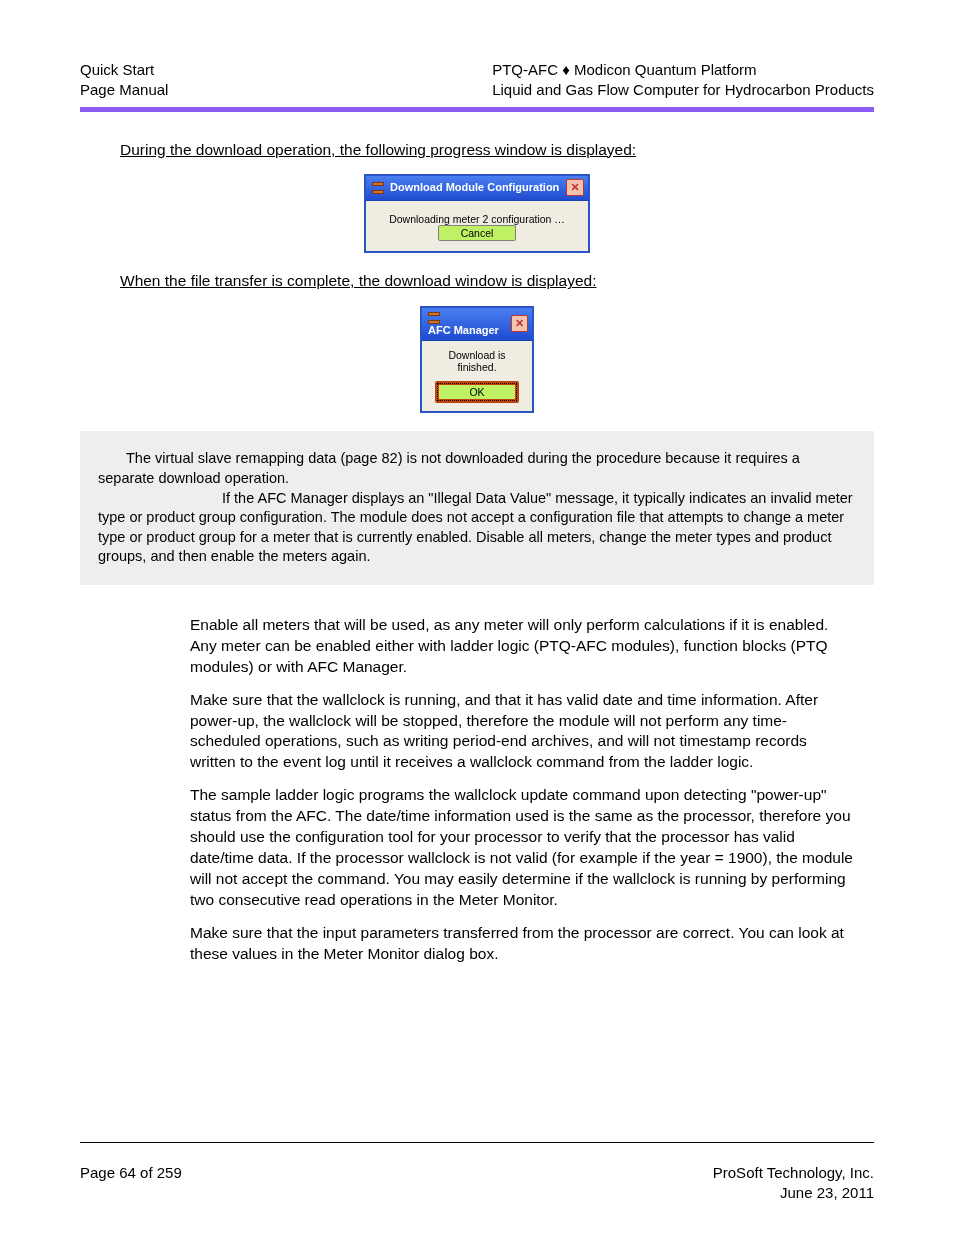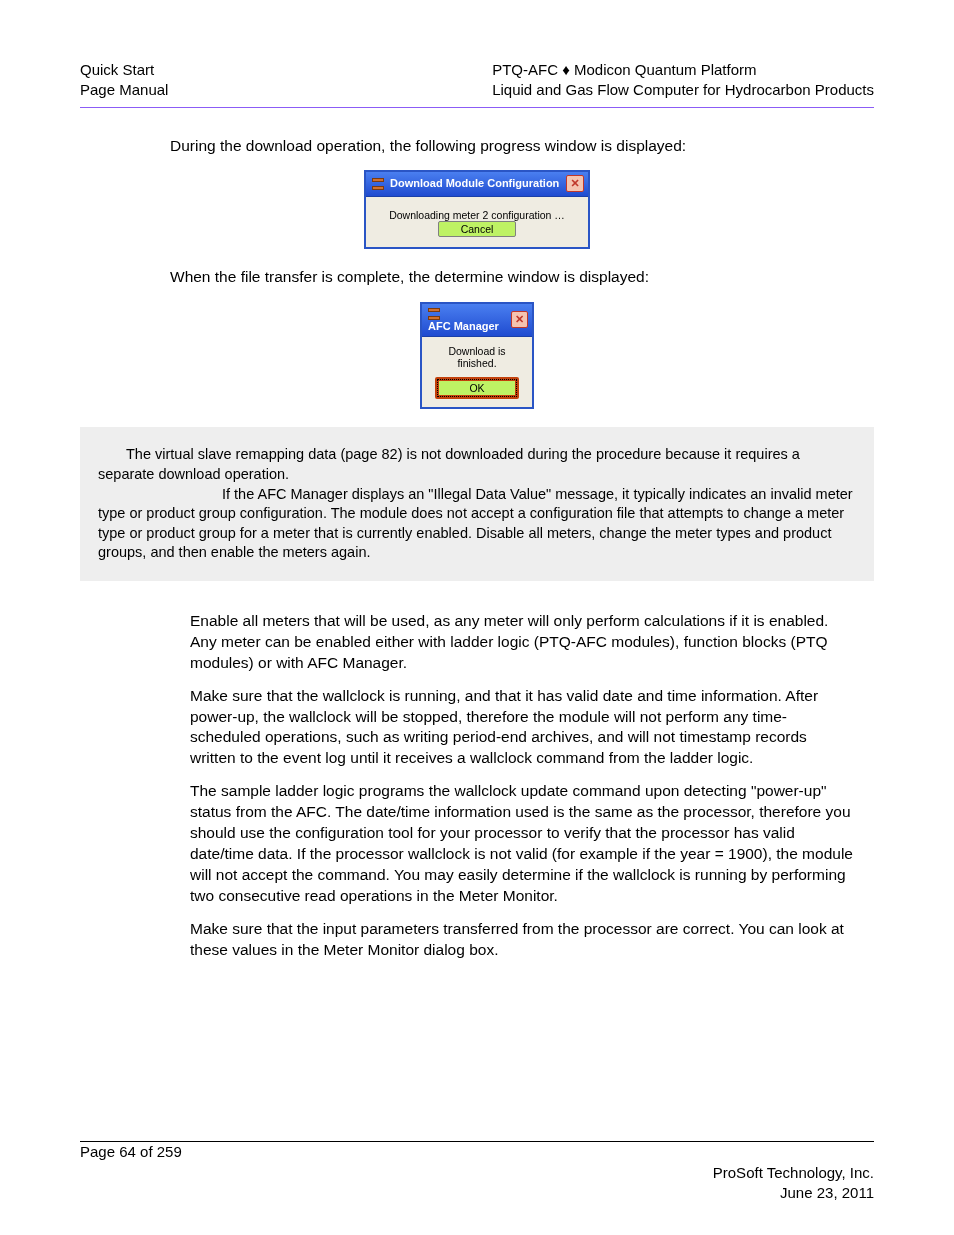--- a/index.html
+++ b/index.html
@@ -14,32 +14,32 @@
     height: 1235px;
     box-sizing: border-box;
     padding: 60px 80px 40px 80px;
     position: relative;
   }
   .header-row {
     display: flex;
     justify-content: space-between;
     font-size: 15px;
     line-height: 1.35;
-    border-bottom: 1px solid #8b5cf6;
+    border-bottom: 5px solid #8b5cf6;
     padding-bottom: 6px;
     margin-bottom: 28px;
   }
   .header-left { text-align: left; }
   .header-right { }
   .body-text {
     font-size: 15.5px;
     line-height: 1.35;
     margin: 0 0 12px 0;
   }
-  .indent { margin-left: 90px; margin-right: 10px; }
+  .indent { margin-left: 40px; margin-right: 10px; text-decoration: underline; }
   .indent2 { margin-left: 110px; margin-right: 20px; }
   .dialog-wrap {
     display: flex;
     justify-content: center;
     margin: 14px 0 18px 0;
   }
   
   .dlg {
     border: 2px solid #2a55c5;
     background: #efece2;
@@ -105,26 +105,25 @@
   }
   .note-box p { margin: 0; }
   .note-box .p1 { text-indent: 28px; }
   .note-box .p2 { text-indent: 124px; }
 
   .footer-row {
     position: absolute;
     left: 80px; right: 80px;
     bottom: 32px;
     border-top: 1px solid #000;
-    padding-top: 0;
+    padding-top: 20px;
     display: flex;
     justify-content: space-between;
     font-size: 15px;
     line-height: 1.35;
-    flex-direction: column;
   }
   .footer-right { text-align: right; }
   .app-icon {
     width: 12px; height: 12px;
     display: inline-block;
     margin-right: 3px;
     vertical-align: middle;
     position: relative;
   }
   .app-icon::before, .app-icon::after {
@@ -166,21 +165,21 @@
         </span>
         <span class="close-btn">✕</span>
       </div>
       <div class="dlg-body">
         <div class="dlg-msg">Downloading meter 2 configuration …</div>
         <span class="win-btn">Cancel</span>
       </div>
     </div>
   </div>
 
-  <p class="body-text indent">When the file transfer is complete, the determine window is displayed:</p>
+  <p class="body-text indent">When the file transfer is complete, the download window is displayed:</p>
 
   <div class="dialog-wrap">
     <div class="dlg dlg2">
       <div class="dlg-title">
         <span>
           <span class="app-icon"></span>
           <span class="dlg-title-text">AFC Manager</span>
         </span>
         <span class="close-btn">✕</span>
       </div>

